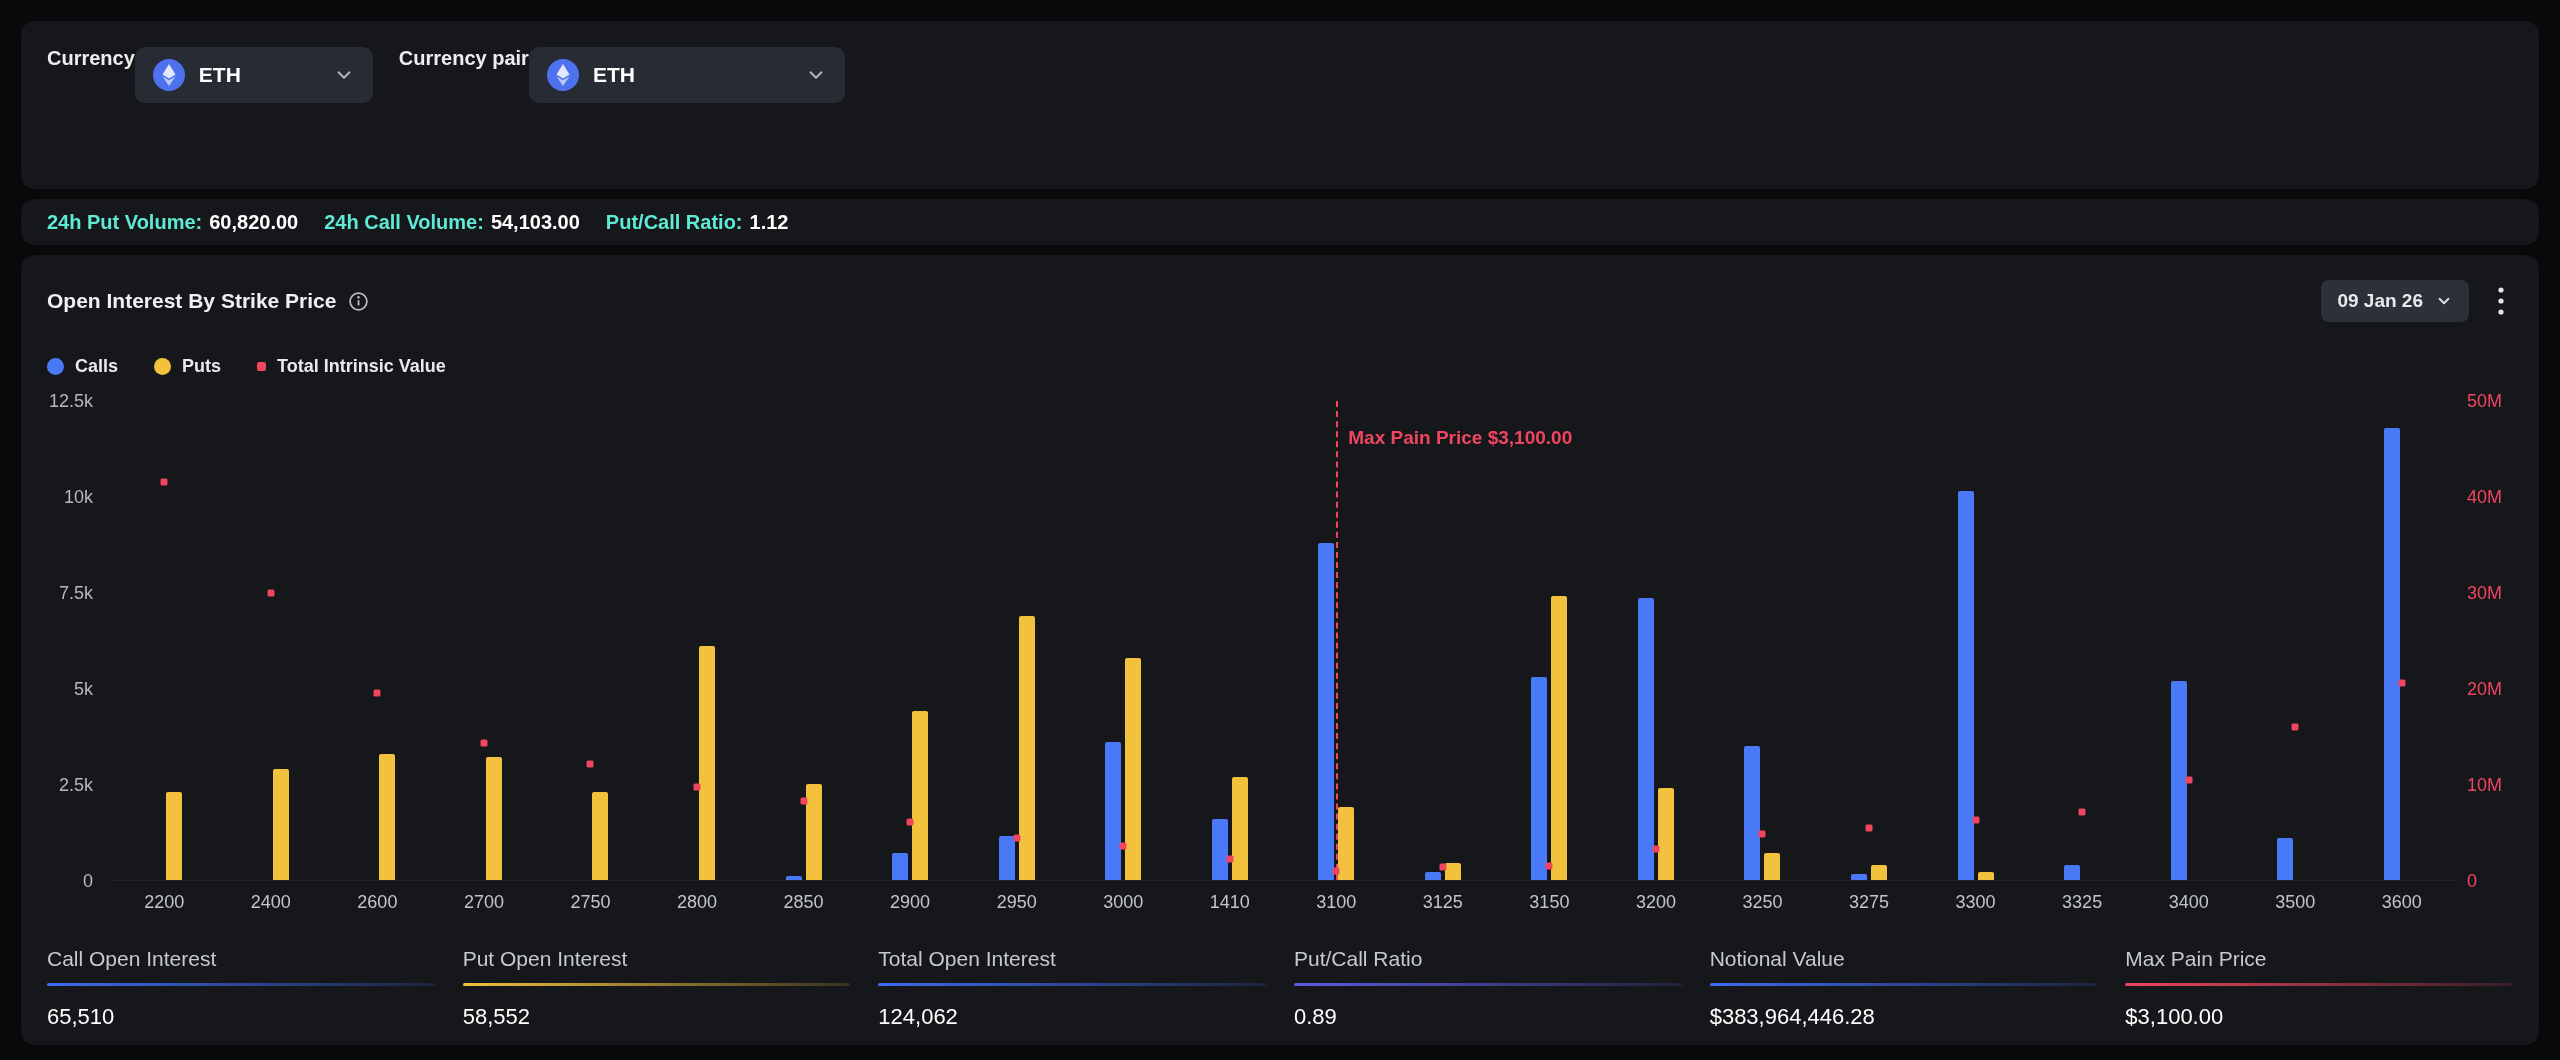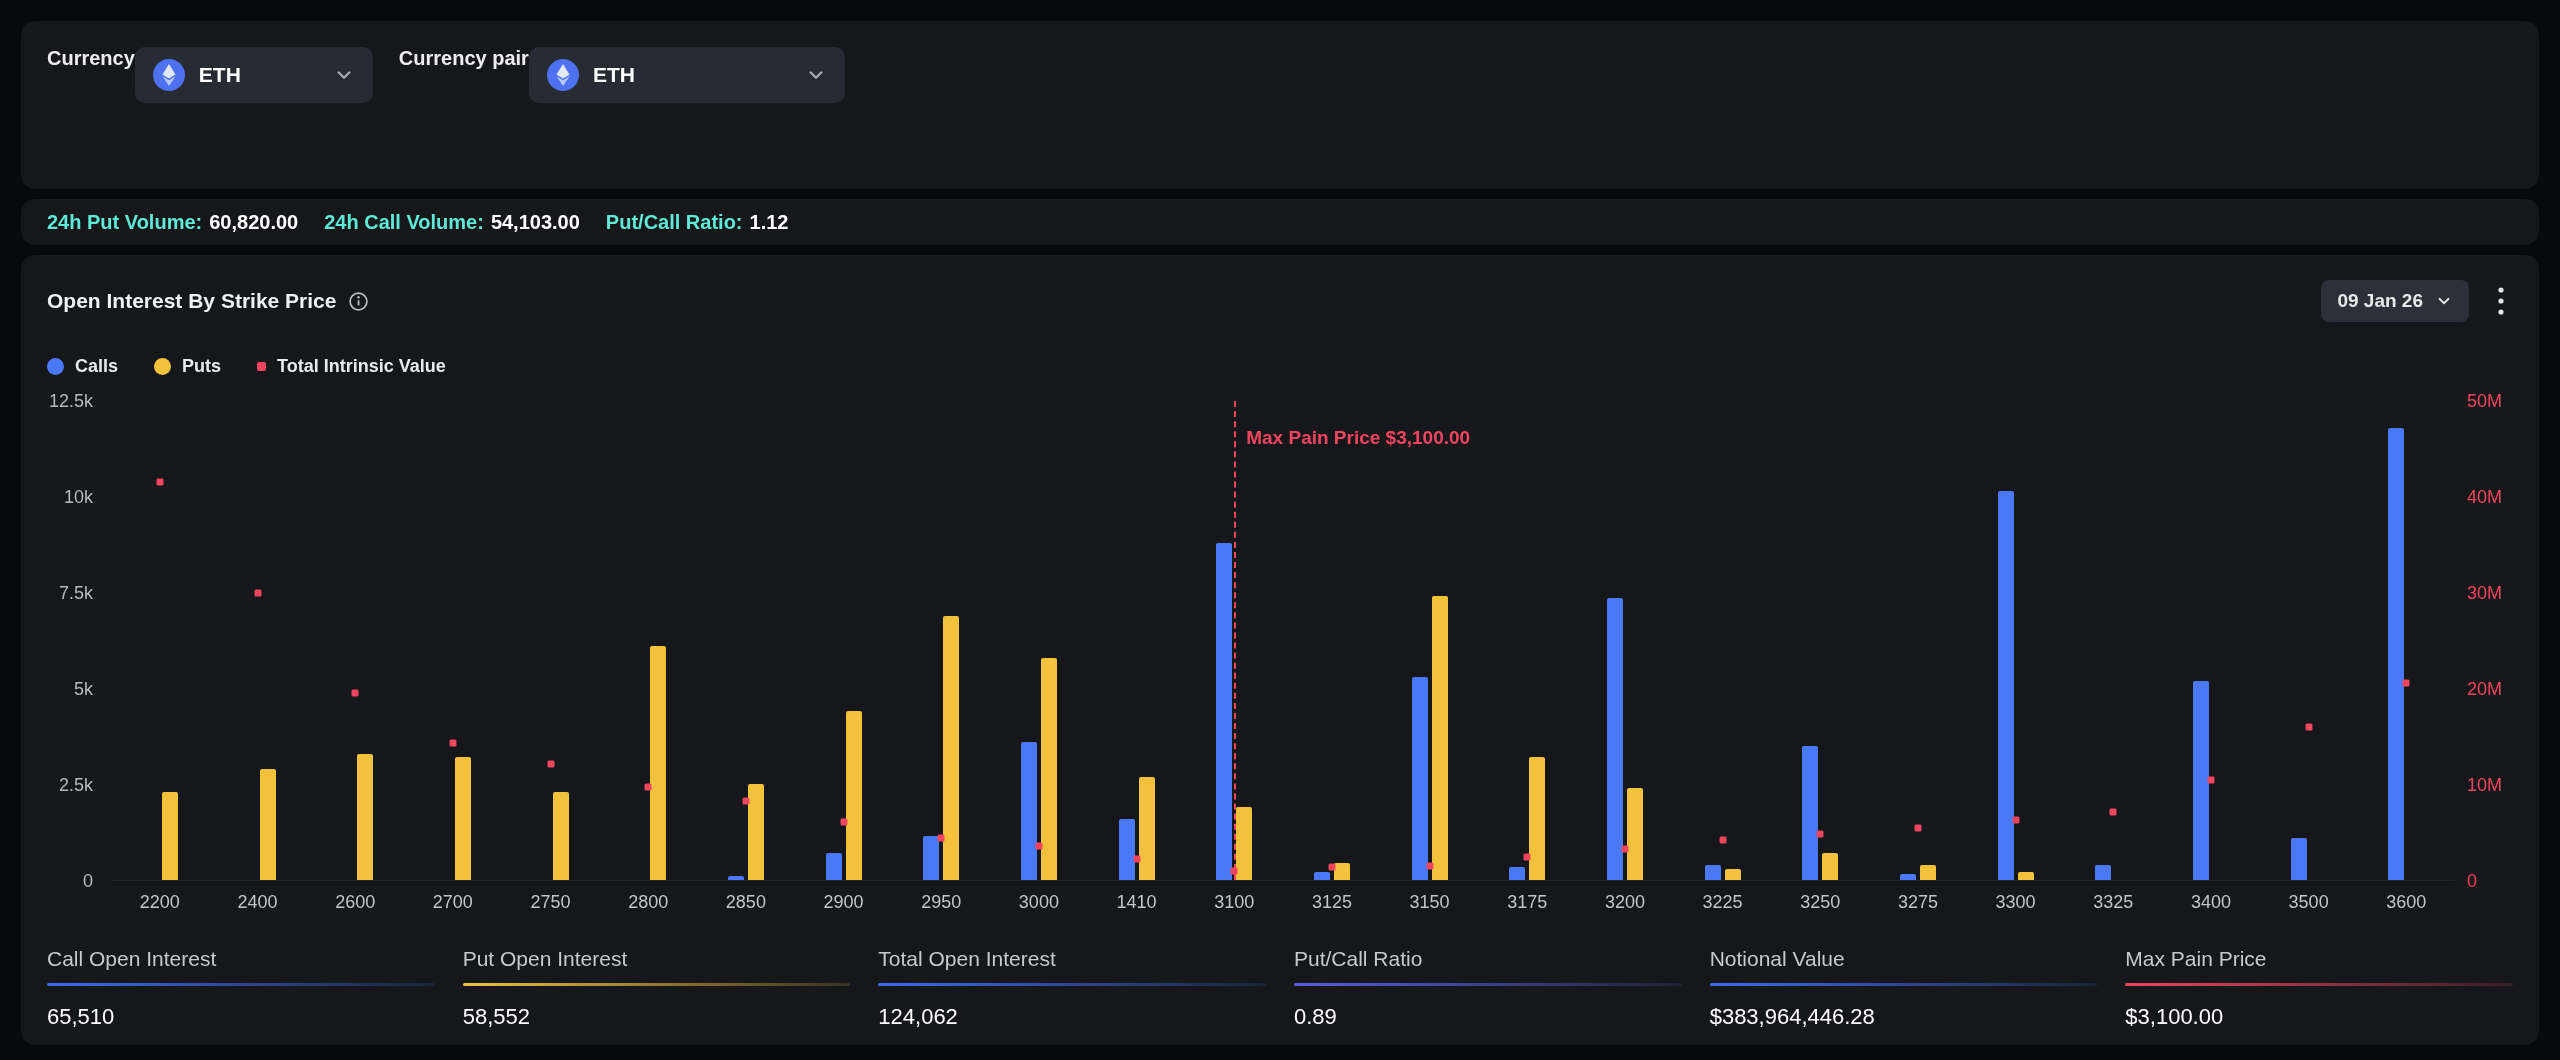--- a/index.html
+++ b/index.html
@@ -270,36 +270,24 @@
           <div class="dot" style="background: rgb(240, 69, 95); bottom: 2.8%;"></div>
           <div class="x-label">3125</div>
         </div>
         <div class="group">
           <div class="bar" style="background: rgb(74, 121, 247); height: 42.4%;"></div>
           <div class="bar" style="background: rgb(242, 194, 61); height: 59.2%;"></div>
           <div class="dot" style="background: rgb(240, 69, 95); bottom: 3%;"></div>
           <div class="x-label">3150</div>
         </div>
         <div class="group">
-          <div class="bar" style="background: rgb(74, 121, 247); height: 2.8%;"></div>
-          <div class="bar" style="background: rgb(242, 194, 61); height: 25.6%;"></div>
-          <div class="dot" style="background: rgb(240, 69, 95); bottom: 4.8%;"></div>
-          <div class="x-label">3175</div>
-        </div>
-        <div class="group">
           <div class="bar" style="background: rgb(74, 121, 247); height: 58.8%;"></div>
           <div class="bar" style="background: rgb(242, 194, 61); height: 19.2%;"></div>
           <div class="dot" style="background: rgb(240, 69, 95); bottom: 6.4%;"></div>
           <div class="x-label">3200</div>
-        </div>
-        <div class="group">
-          <div class="bar" style="background: rgb(74, 121, 247); height: 3.2%;"></div>
-          <div class="bar" style="background: rgb(242, 194, 61); height: 2.4%;"></div>
-          <div class="dot" style="background: rgb(240, 69, 95); bottom: 8.4%;"></div>
-          <div class="x-label">3225</div>
         </div>
         <div class="group">
           <div class="bar" style="background: rgb(74, 121, 247); height: 28%;"></div>
           <div class="bar" style="background: rgb(242, 194, 61); height: 5.6%;"></div>
           <div class="dot" style="background: rgb(240, 69, 95); bottom: 9.6%;"></div>
           <div class="x-label">3250</div>
         </div>
         <div class="group">
           <div class="bar" style="background: rgb(74, 121, 247); height: 1.2%;"></div>
           <div class="bar" style="background: rgb(242, 194, 61); height: 3.2%;"></div>

